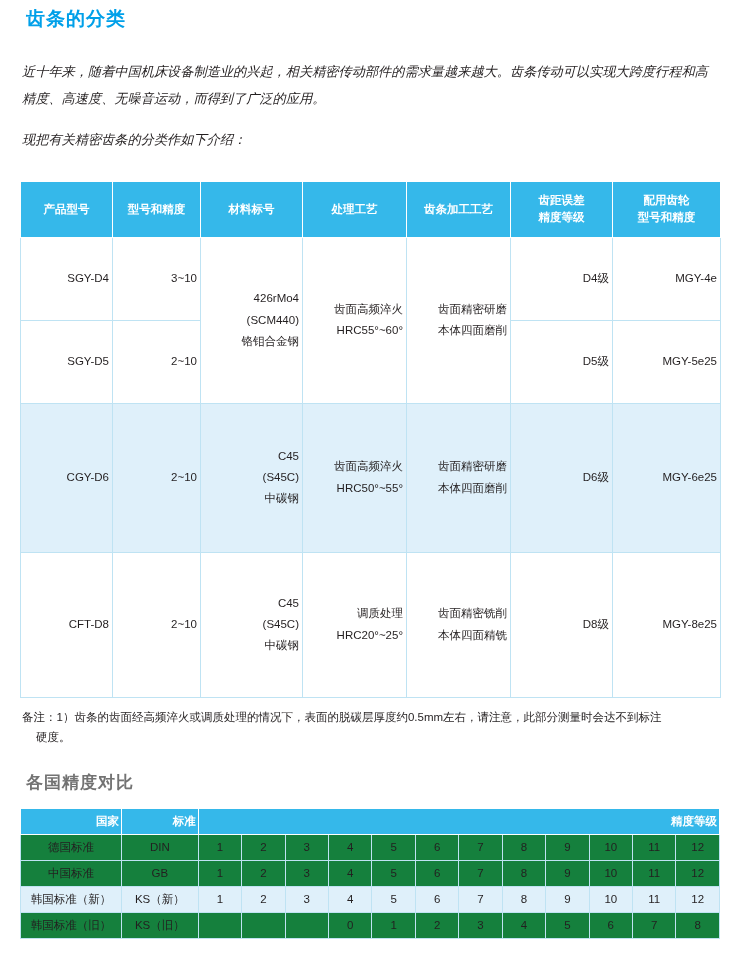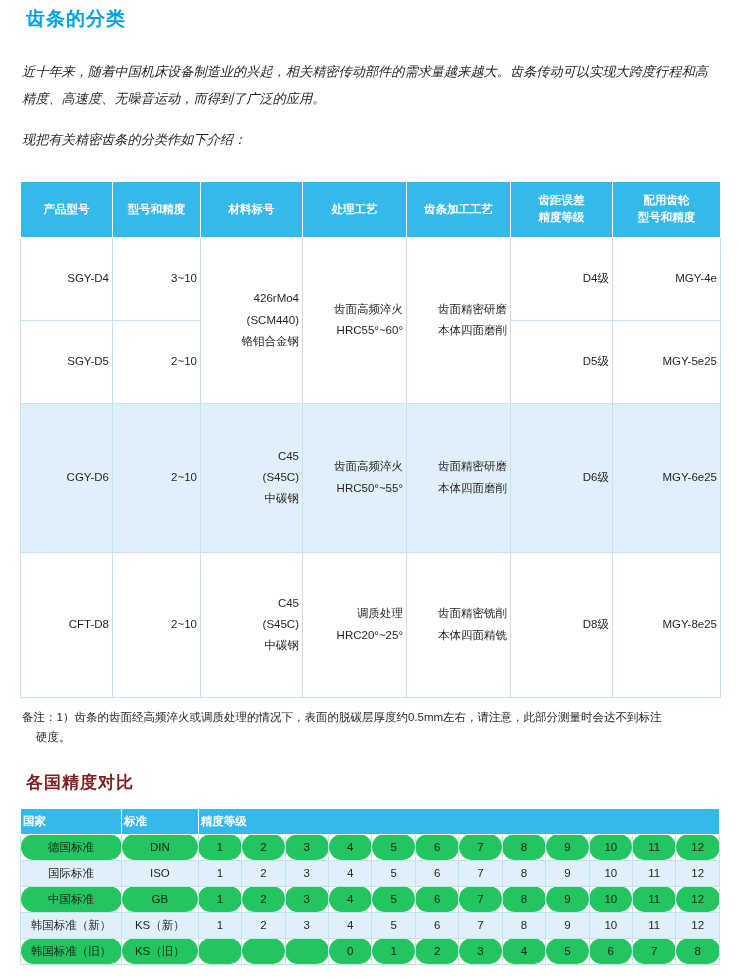--- a/index.html
+++ b/index.html
@@ -69,53 +69,53 @@
   .cellline { display: block; }
   .note {
     font-size: 11.5px;
     line-height: 1.75;
     margin: 9px 2px 0 2px;
     color: #231f20;
   }
   .note .indent { display: block; padding-left: 14px; }
   
   h2.section-title2 {
-    color: #7f1d1d;
+    color: #737373;
     font-size: 17px;
     font-weight: bold;
     margin: 24px 0 0 6px;
     letter-spacing: 1px;
   }
   table.cmp {
     border-collapse: collapse;
     width: 700px;
     margin: 14px 0 0 0;
     table-layout: fixed;
   }
   table.cmp th {
     background: #35b8ea;
     color: #ffffff;
     font-size: 11.5px;
     font-weight: bold;
     padding: 5px 2px;
     border: 1px solid #ffffff;
-    text-align: left;
+    text-align: right;
     vertical-align: middle;
   }
   table.cmp td {
     border: 1px solid #bfe3f3;
     font-size: 11.5px;
     text-align: center;
     vertical-align: middle;
     padding: 3px 2px;
     height: 19px;
     color: #231f20;
   }
   table.cmp td.name { font-weight: normal; }
-  tr.r-white td { background: #22c55e; border-radius: 13px; }
+  tr.r-white td { background: #15803d; }
   tr.r-blue td { background: #dff0fa; }
 </style>
 </head>
 <body>
 
 <div class="page">
 
   <h1 class="section-title">齿条的分类</h1>
 
   <div class="intro">
@@ -261,36 +261,20 @@
         <td>4</td>
         <td>5</td>
         <td>6</td>
         <td>7</td>
         <td>8</td>
         <td>9</td>
         <td>10</td>
         <td>11</td>
         <td>12</td>
       </tr>
-      <tr class="r-blue">
-        <td class="name">国际标准</td>
-        <td>ISO</td>
-        <td>1</td>
-        <td>2</td>
-        <td>3</td>
-        <td>4</td>
-        <td>5</td>
-        <td>6</td>
-        <td>7</td>
-        <td>8</td>
-        <td>9</td>
-        <td>10</td>
-        <td>11</td>
-        <td>12</td>
-      </tr>
       <tr class="r-white">
         <td class="name">中国标准</td>
         <td>GB</td>
         <td>1</td>
         <td>2</td>
         <td>3</td>
         <td>4</td>
         <td>5</td>
         <td>6</td>
         <td>7</td>

